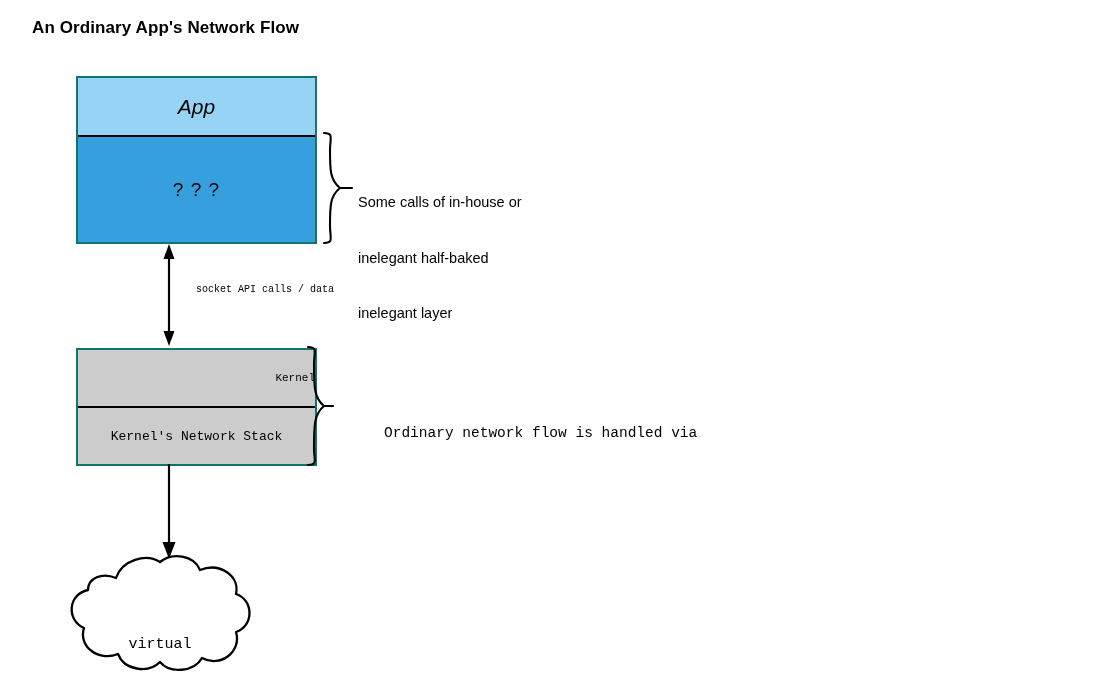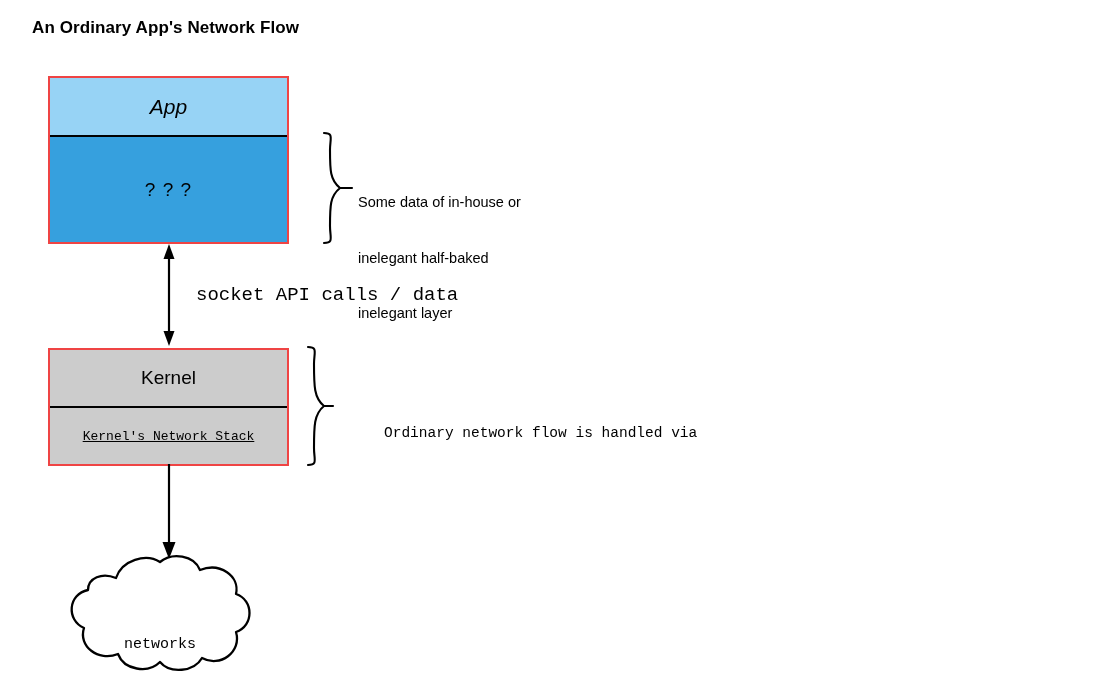--- a/index.html
+++ b/index.html
@@ -27,22 +27,23 @@
     top: 18px;
     font-size: 17px;
     font-weight: bold;
     font-family: "Liberation Sans", sans-serif;
     letter-spacing: 0.1px;
     white-space: nowrap;
   }
 
   
   .box-group {
-    border: 2px solid #ef4444;
+    border: 2px solid #0f766e;
     box-sizing: border-box;
+    margin-left: 28px;
   }
   .box-cell {
     box-sizing: border-box;
     display: flex;
     align-items: center;
     justify-content: center;
     text-align: center;
   }
   .box-cell + .box-cell {
     border-top: 2px solid #000000;
@@ -73,29 +74,29 @@
   
   #kernel-stack {
     left: 48px;
     top: 348px;
     width: 241px;
     height: 118px;
   }
   #kernel-cell {
     height: 56px;
     background: #cccccc;
-    font-size: 19px;
-    font-family: Liberation Sans, sans-serif;
+    font-size: 11px;
+    font-family: Liberation Mono, monospace;
+    justify-content: flex-end;
   }
   #kernel-stack-cell {
     height: 58px;
     background: #cccccc;
     font-size: 13px;
     font-family: "Liberation Mono", monospace;
-    text-decoration: underline;
   }
 
   
   .arrow-svg { overflow: visible; }
 
   
   .brace-svg { overflow: visible; }
 
   .annotation {
     white-space: pre;
@@ -111,21 +112,21 @@
     left: 336px;
     top: 386px;
     font-size: 14.5px;
     font-family: "Liberation Mono", monospace;
     line-height: 1.32;
     margin-left: 48px;
   }
   #socket-label {
     left: 196px;
     top: 284px;
-    font-size: 19px;
+    font-size: 10px;
     font-family: "Liberation Mono", monospace;
     white-space: nowrap;
   }
 
   
   #cloud-wrap {
     left: 60px;
     top: 548px;
     width: 200px;
     height: 128px;
@@ -160,21 +161,21 @@
   <svg class="abs brace-svg" style="left:316px; top:130px;" width="40" height="120" viewBox="0 0 40 120">
     <path d="M 8 3
              C 18 3, 14 8, 14 20
              C 14 40, 14 50, 24 58
              C 14 66, 14 76, 14 96
              C 14 108, 18 113, 8 113" fill="none" stroke="#000000" stroke-width="2.1" stroke-linecap="round" stroke-linejoin="round"></path>
     <line x1="24" y1="58" x2="36" y2="58" stroke="#000000" stroke-width="2.1" stroke-linecap="round"></line>
   </svg>
 
   <div class="abs annotation" id="app-annotation">
-    <div>Some data of in-house or</div>
+    <div>Some calls of in-house or</div>
     <div>inelegant half-baked</div>
     <div>inelegant layer</div>
   </div>
 
   <svg class="abs arrow-svg" style="left:152px; top:242px;" width="34" height="110" viewBox="0 0 34 110">
     <line x1="17" y1="13" x2="17" y2="93" stroke="#000000" stroke-width="2.2"></line>
     <polygon points="17,2 11.5,17 22.5,17" fill="#000000"></polygon>
     <polygon points="17,104 11.5,89 22.5,89" fill="#000000"></polygon>
   </svg>
 
@@ -215,16 +216,17 @@
              C 194 52, 194 78, 176 84
              C 182 104, 160 120, 142 110
              C 134 124, 110 126, 100 114
              C 88 126, 64 122, 58 106
              C 38 114, 18 98, 24 80
              C 6 72, 8 46, 28 42
              C 28 30, 42 24, 56 30 Z" fill="#ffffff" stroke="#000000" stroke-width="2.3" stroke-linejoin="round"></path>
   </svg>
 
   <div class="abs" id="cloud-label">
+    <div>virtual</div>
     <div>networks</div>
   </div>
 
 </div>
 
 </body></html>

